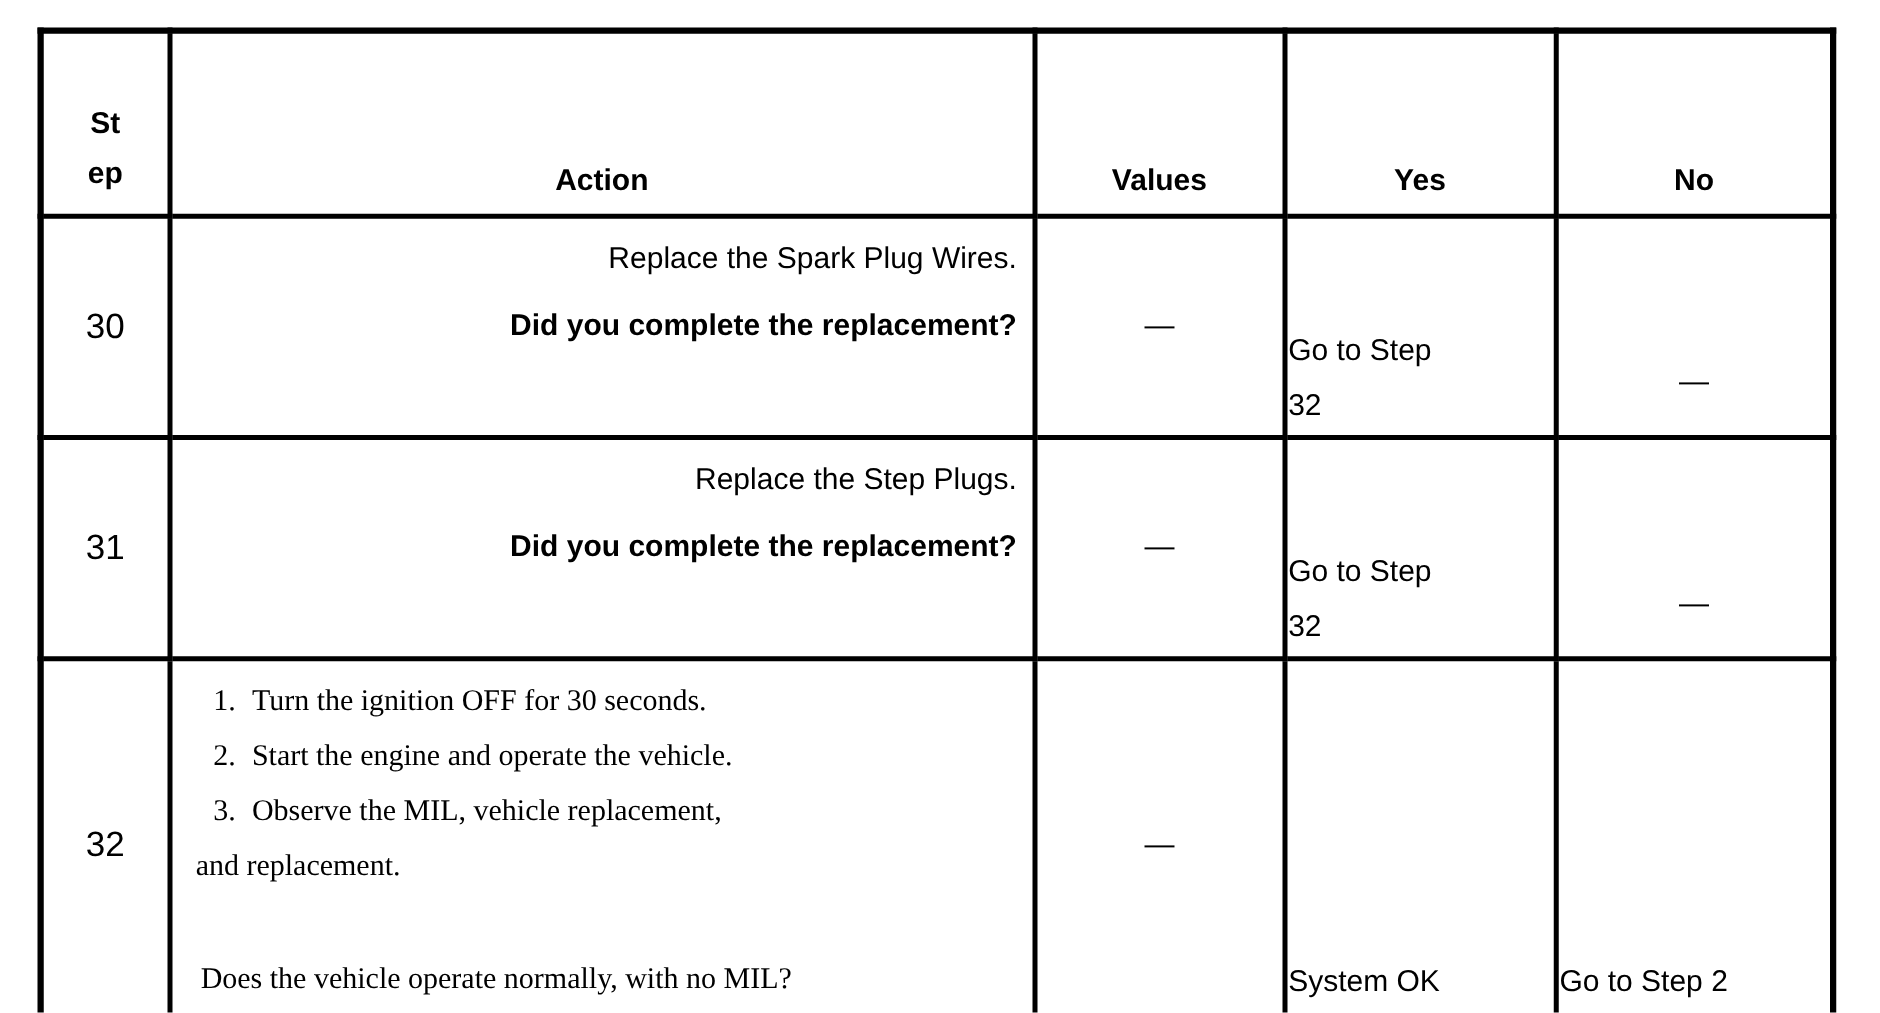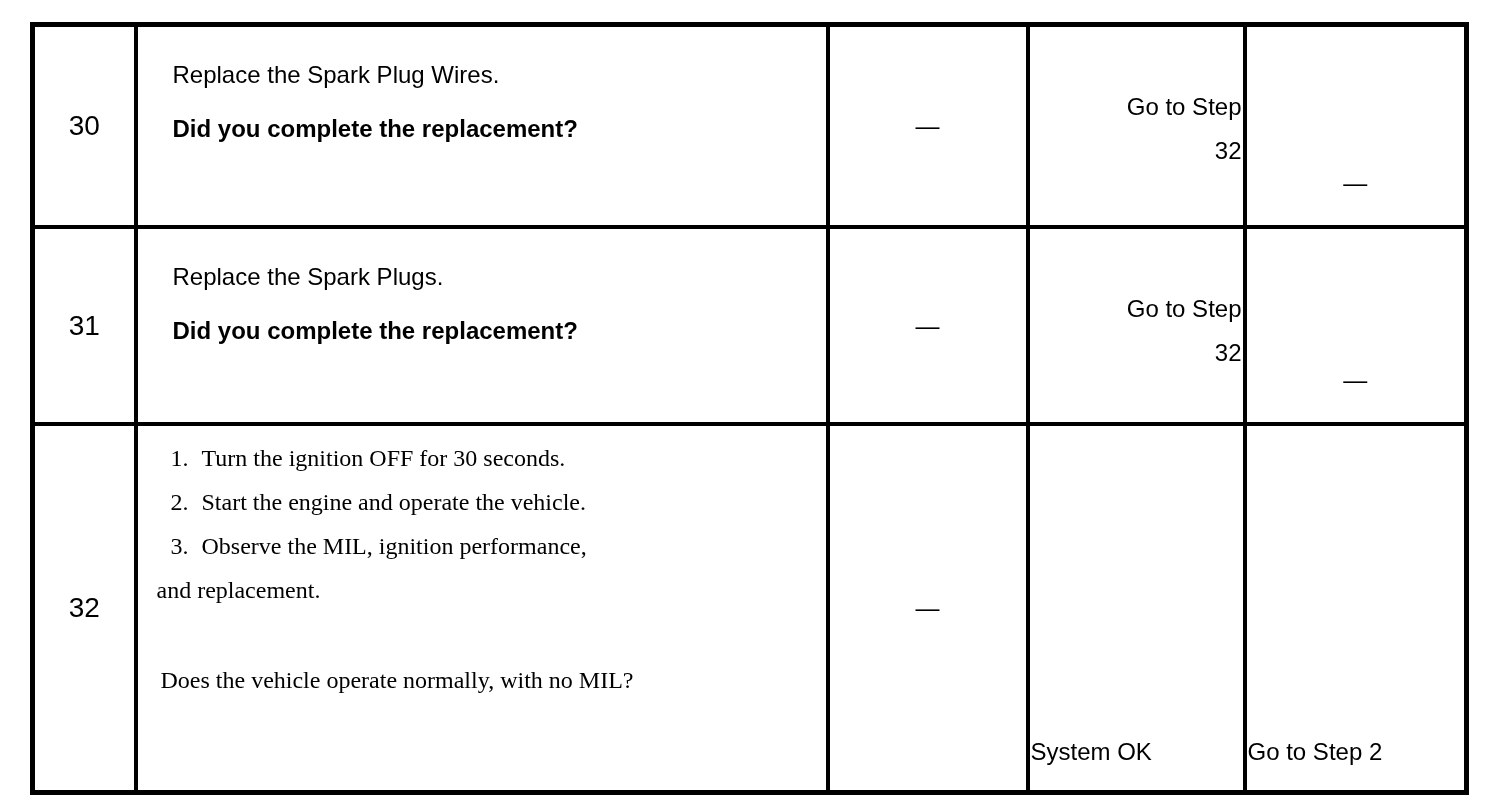--- a/index.html
+++ b/index.html
@@ -38,28 +38,28 @@
 
   
   td.cell-step {
     text-align: center;
     vertical-align: middle;
     font-size: 28px;
   }
 
   
   td.cell-action { vertical-align: top; text-align: left; padding: 18px 12px 0 19px; }
-  .cell-action p { margin: 16px; line-height: 28px; }
+  .cell-action p { margin: 0; line-height: 28px; text-align: right; }
   .cell-action p + p { margin-top: 26px; font-weight: bold; }
 
   
   td.cell-values { text-align: center; vertical-align: middle; }
 
   
-  td.cell-yes-mid { vertical-align: top; text-align: right; padding-top: 58px; }
+  td.cell-yes-mid { vertical-align: top; text-align: left; padding-top: 84px; }
   .yes-line { line-height: 44px; }
 
   
   td.cell-no-dash { vertical-align: bottom; text-align: center; padding-bottom: 28px; }
 
   
   td.cell-action32 { vertical-align: top; text-align: left; padding: 10px 12px 0 19px; font-family: Liberation Serif, serif; }
   .oli { line-height: 44px; white-space: nowrap; }
   .oli .num { display: inline-block; width: 31px; margin-left: 14px; }
   .wrapline { line-height: 44px; }
@@ -75,60 +75,70 @@
   <table class="diag">
     <colgroup>
       <col style="width:103px">
       <col style="width:692px">
       <col style="width:200px">
       <col style="width:217px">
       <col style="width:222px">
     </colgroup>
 
     <tbody>
+        <tr style="height:148px">
+      <th class="step-head">
+        <div>St</div>
+        <div>ep</div>
+      </th>
+      <th>Action</th>
+      <th>Values</th>
+      <th>Yes</th>
+      <th>No</th>
+    </tr>
 
     <tr style="height:165px">
       <td class="cell-step">30</td>
       <td class="cell-action">
         <p>Replace the Spark Plug Wires.</p>
         <p>Did you complete the replacement?</p>
       </td>
       <td class="cell-values">—</td>
       <td class="cell-yes-mid">
         <div class="yes-line">Go to Step</div>
         <div class="yes-line">32</div>
       </td>
       <td class="cell-no-dash">—</td>
     </tr>
 
     <tr style="height:160px">
       <td class="cell-step">31</td>
       <td class="cell-action">
-        <p>Replace the Spark Plugs.</p>
+        <p>Replace the Step Plugs.</p>
         <p>Did you complete the replacement?</p>
       </td>
       <td class="cell-values">—</td>
       <td class="cell-yes-mid">
         <div class="yes-line">Go to Step</div>
         <div class="yes-line">32</div>
       </td>
       <td class="cell-no-dash">—</td>
     </tr>
 
     <tr style="height:300px">
       <td class="cell-step">32</td>
       <td class="cell-action32">
         <div class="oli">
           <span class="num">1.</span><span>Turn the ignition OFF for 30 seconds.</span>
         </div>
         <div class="oli">
           <span class="num">2.</span><span>Start the engine and operate the vehicle.</span>
         </div>
         <div class="oli">
-          <span class="num">3.</span><span>Observe the MIL, ignition performance,</span>
+          <span class="num">3.</span><span>Observe the MIL, vehicle replacement,</span>
         </div>
         <div class="wrapline">and replacement.</div>
         <div class="question">Does the vehicle operate normally, with no MIL?</div>
       </td>
       <td class="cell-values">—</td>
       <td class="cell-bottom">System OK</td>
       <td class="cell-bottom">Go to Step 2</td>
     </tr>
   </tbody>
     </table>

